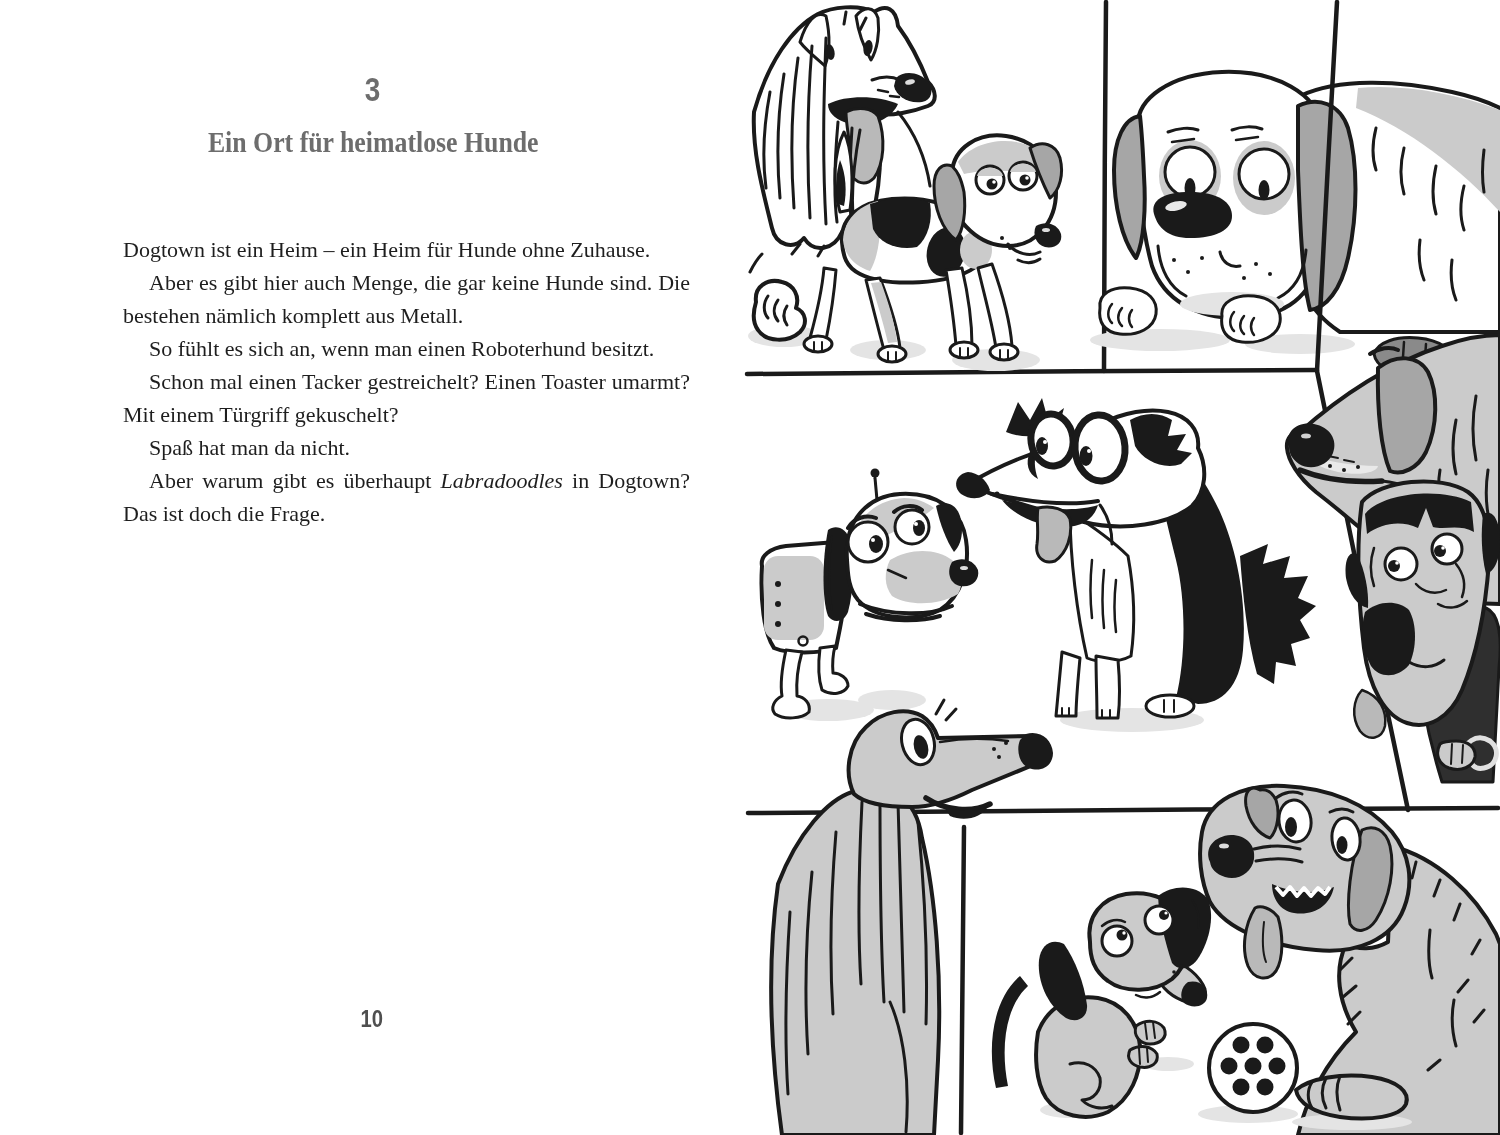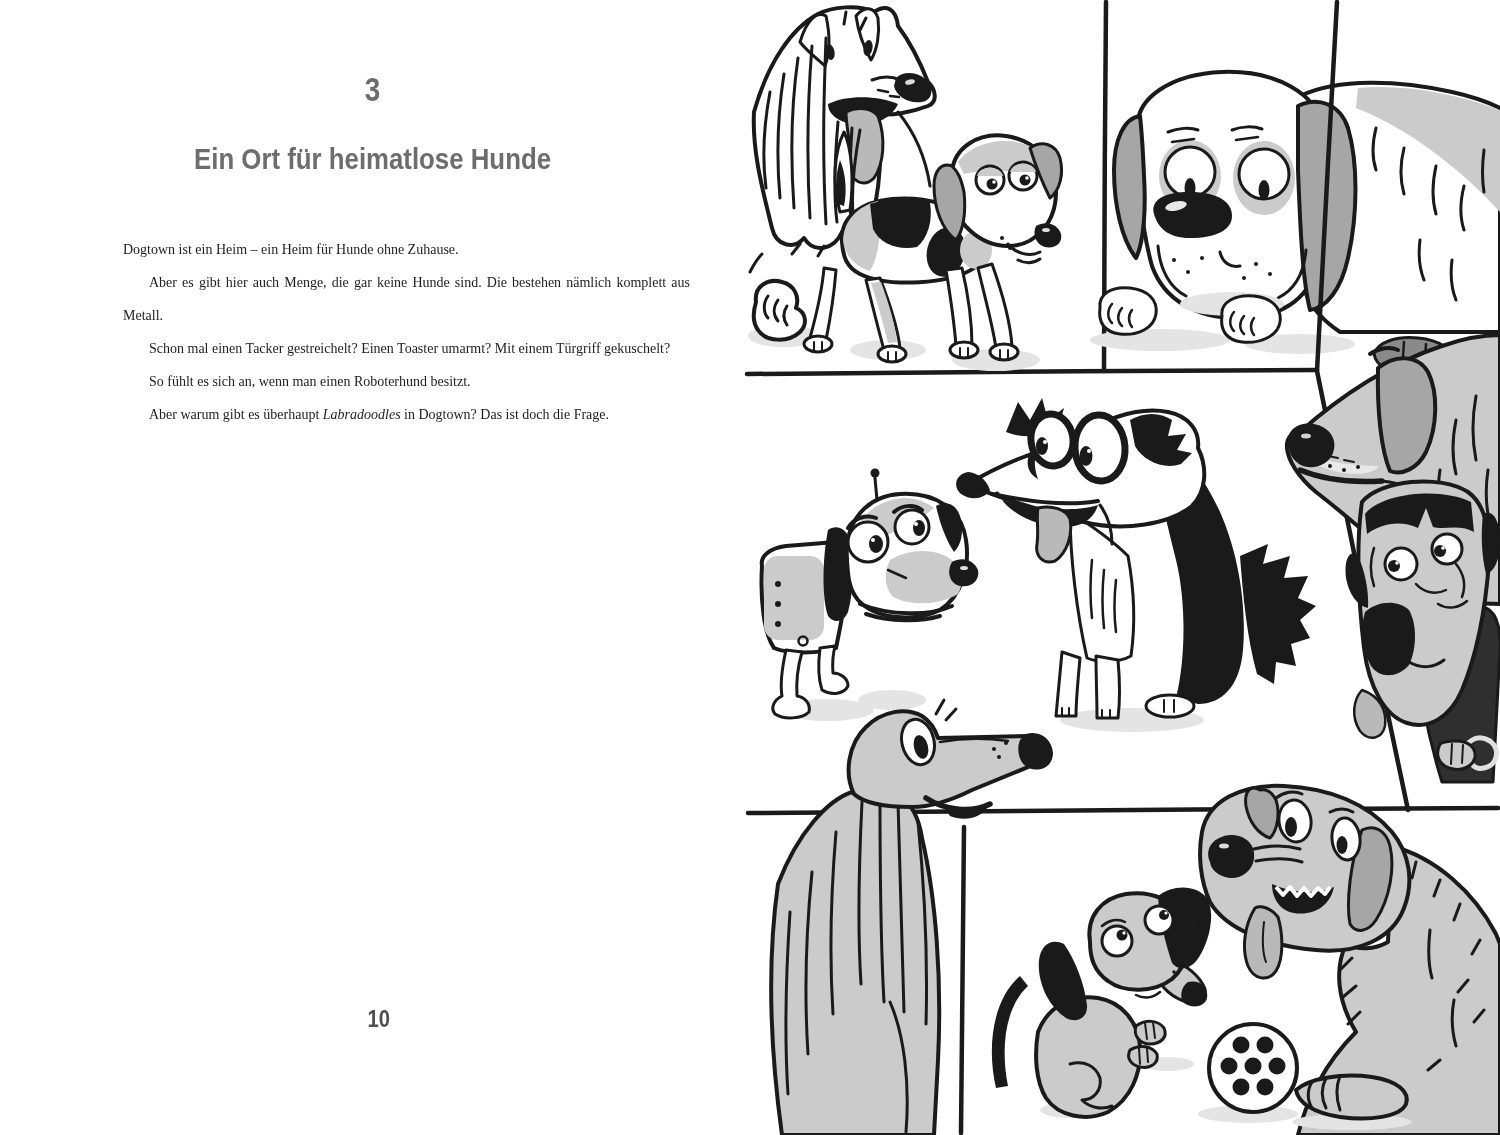--- a/index.html
+++ b/index.html
@@ -7,28 +7,28 @@
     --gray-dark:#8a8a8a; --tongue:#b9b9b9; --shadow:#e4e4e4;
     --heading:#6d6d6d; --body-text:#1e1e1e; --pagenum:#4f4f4f;
   }
   html,body{margin:0;padding:0;}
   body{width:1500px;height:1135px;background:var(--paper);position:relative;overflow:hidden;
        font-family:"Liberation Serif",serif;}
   .page{position:absolute;inset:0;background:var(--paper);}
   .chapter-head{position:absolute;left:123px;top:70px;width:500px;text-align:center;
        color:var(--heading);font-family:"Liberation Sans",sans-serif;font-weight:bold;}
   .chapter-number{font-size:34px;display:inline-block;transform:scaleX(.82);letter-spacing:.5px;}
-  .chapter-title{display:block;margin-top:33px;font-size:30px;white-space:nowrap;}
+  .chapter-title{display:block;margin-top:16px;font-size:30px;white-space:nowrap;font-family:Liberation Serif, serif;}
   .chapter-title>span{display:inline-block;transform:scaleX(.86);transform-origin:50% 50%;}
   .text-block{position:absolute;left:123px;top:233px;width:567px;color:var(--body-text);
-       font-size:14px;line-height:33px;text-align:justify;hyphens:auto;-webkit-hyphens:auto;}
+       font-size:22px;line-height:33px;text-align:justify;hyphens:auto;-webkit-hyphens:auto;}
   .text-block p{margin:0;text-indent:26px;}
   .text-block p.first{text-indent:0;}
   .text-block em{font-style:italic;}
-  .page-number{position:absolute;left:129px;top:1006px;width:500px;text-align:center;
+  .page-number{position:absolute;left:122px;top:1006px;width:500px;text-align:center;
        color:var(--pagenum);font-family:"Liberation Sans",sans-serif;font-weight:bold;font-size:23px;}
   .page-number>span{display:inline-block;transform:scaleX(.88);}
   svg.illustration{position:absolute;left:740px;top:0;width:760px;height:1135px;}
   
   .ink{stroke:var(--ink);stroke-width:4;stroke-linecap:round;stroke-linejoin:round;}
   .ink3{stroke:var(--ink);stroke-width:3;stroke-linecap:round;stroke-linejoin:round;}
   .ink2{stroke:var(--ink);stroke-width:2.5;stroke-linecap:round;stroke-linejoin:round;}
   .fw{fill:#ffffff;} .fg{fill:var(--gray-light);} .fm{fill:var(--gray-mid);}
   .fd{fill:var(--ink);stroke:none;} .ft{fill:var(--tongue);} .fs{fill:var(--shadow);stroke:none;}
   .sk2{fill:none;stroke:var(--ink);stroke-width:2;stroke-linecap:round;}
@@ -45,22 +45,23 @@
 <div class="page">
 
   <div class="chapter-head">
     <span class="chapter-number">3</span>
     <span class="chapter-title"><span>Ein Ort für heimatlose Hunde</span></span>
   </div>
 
   <div class="text-block">
       <p class="first"><span>Dogtown ist ein Heim – ein Heim für Hunde ohne Zuhause.</span></p>
       <p><span>Aber es gibt hier auch Menge, die gar keine Hunde sind. Die bestehen nämlich komplett aus Metall.</span></p>
+      <p><span>So fühlt es sich an, wenn man einen Roboterhund besitzt.</span></p>
       <p><span>Schon mal einen Tacker gestreichelt? Einen Toaster umarmt? Mit einem Türgriff gekuschelt?</span></p>
-      <p><span>So fühlt es sich an, wenn man einen Roboterhund besitzt.</span></p>
+      <p><span>Spaß hat man da nicht.</span></p>
       <p><span>Aber warum gibt es überhaupt </span><em>Labradoodles</em><span> in Dogtown? Das ist doch die Frage.</span></p>
     </div>
 
   <div class="page-number"><span>10</span></div>
 
   <svg class="illustration" viewBox="0 0 760 1135" xmlns="http://www.w3.org/2000/svg">
 
     <g>
       <path class="pl" d="M7,374 C150,372 400,371 577,370"></path>
       <path class="pl" d="M366,2 C365,120 364,260 364,371"></path>

